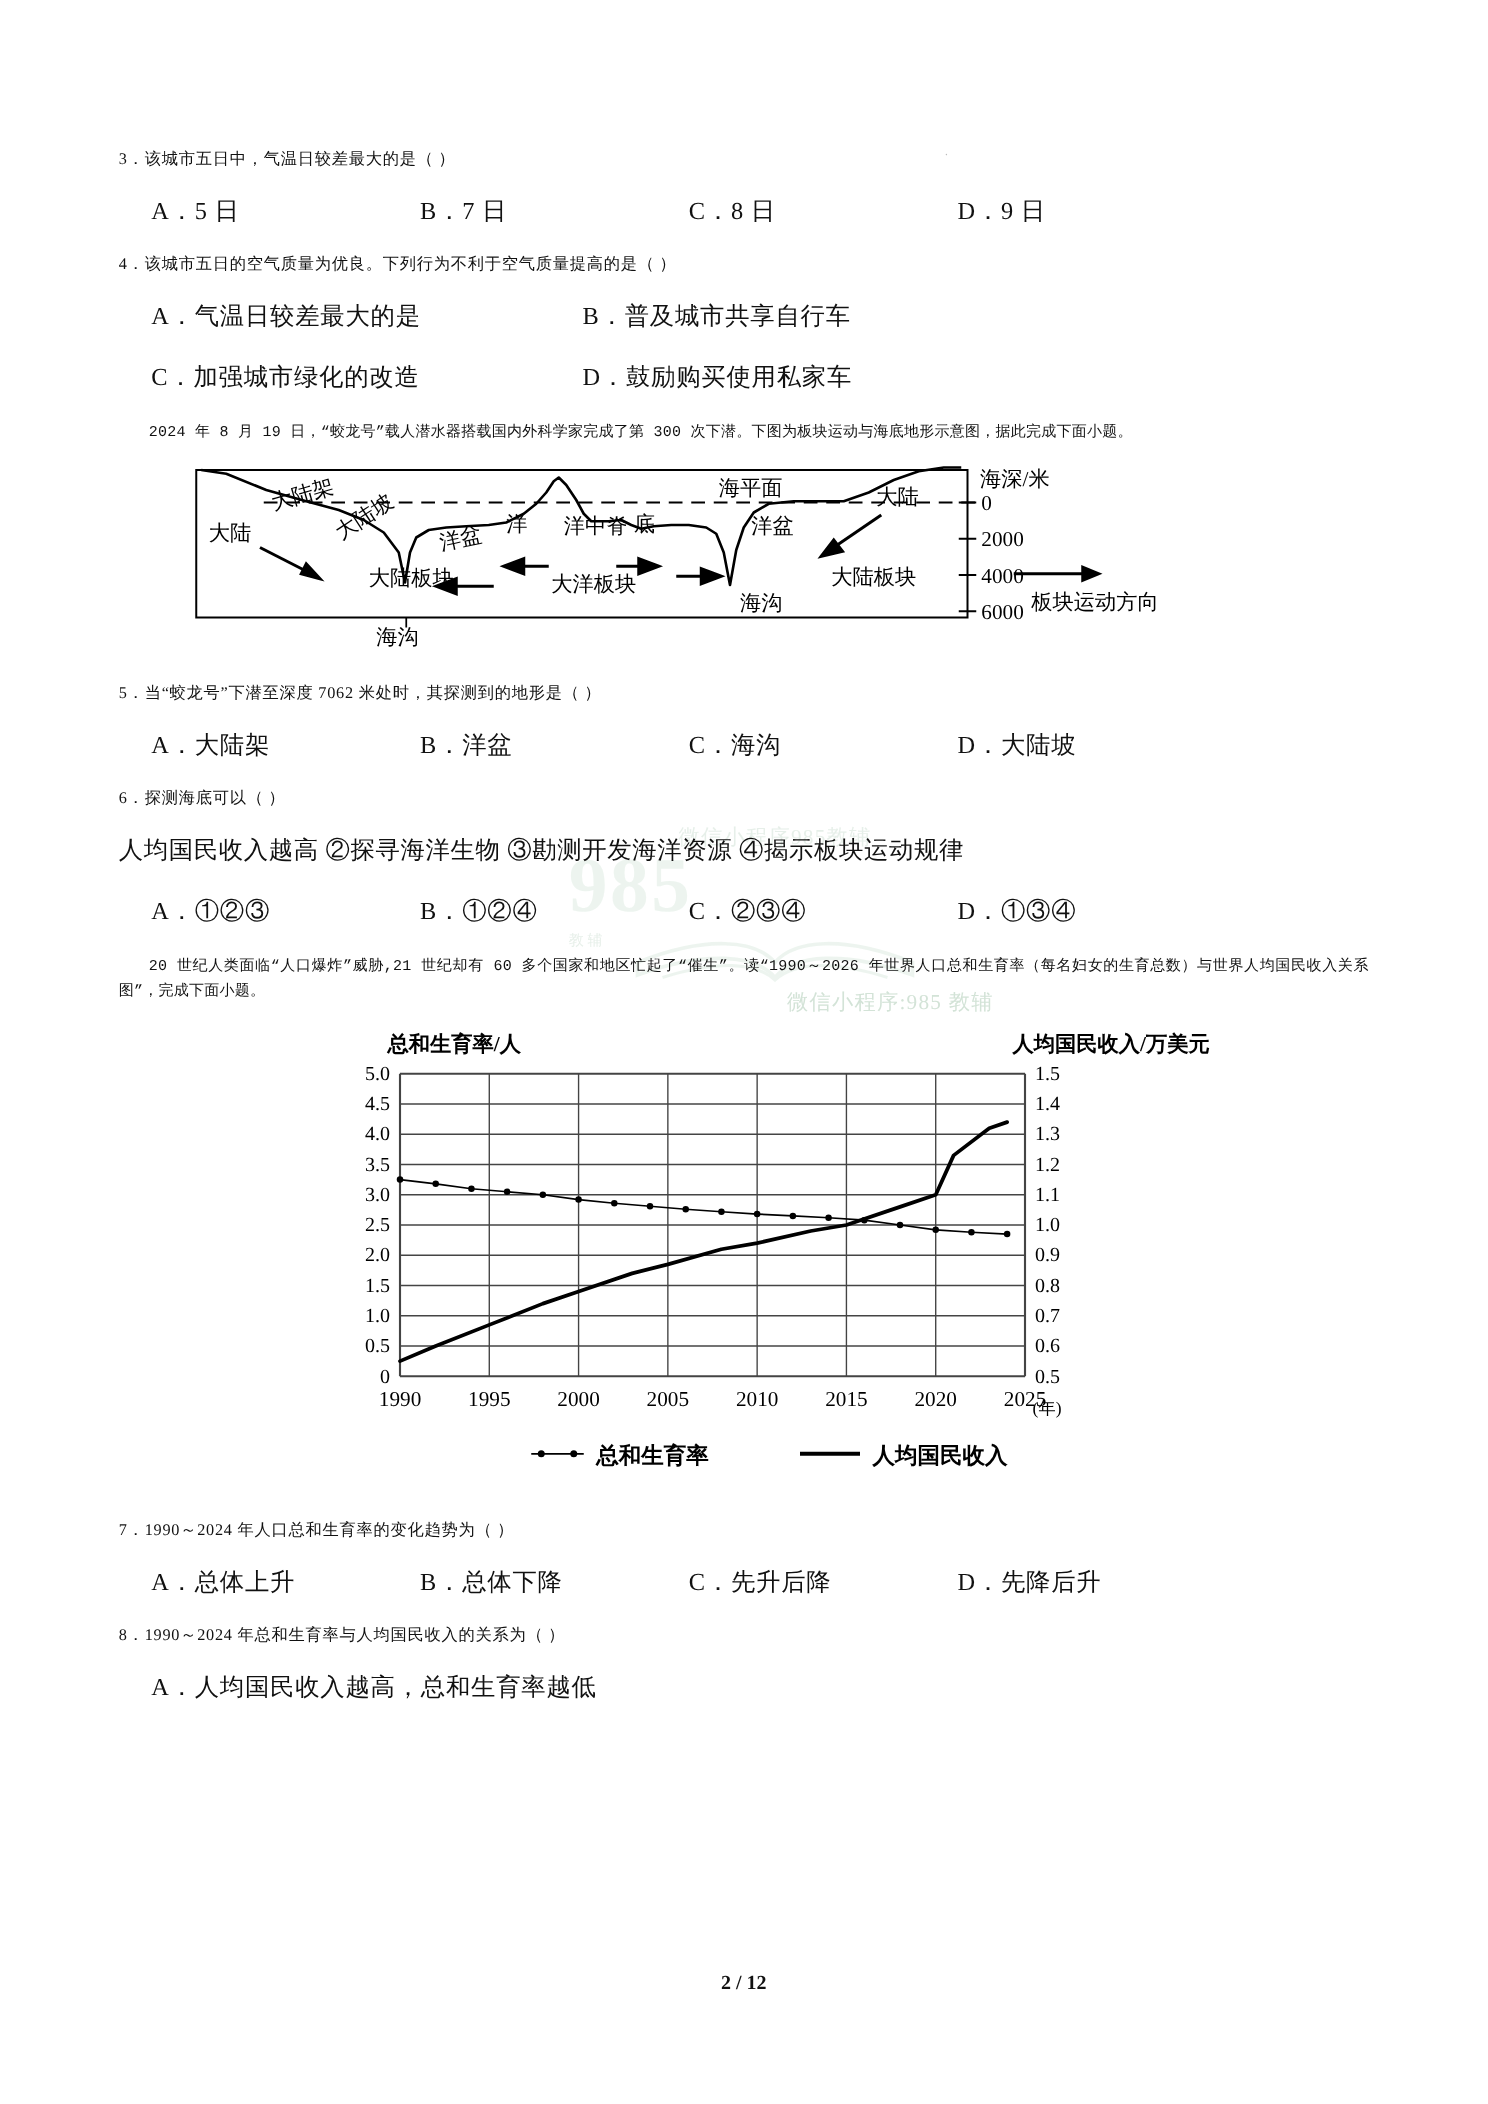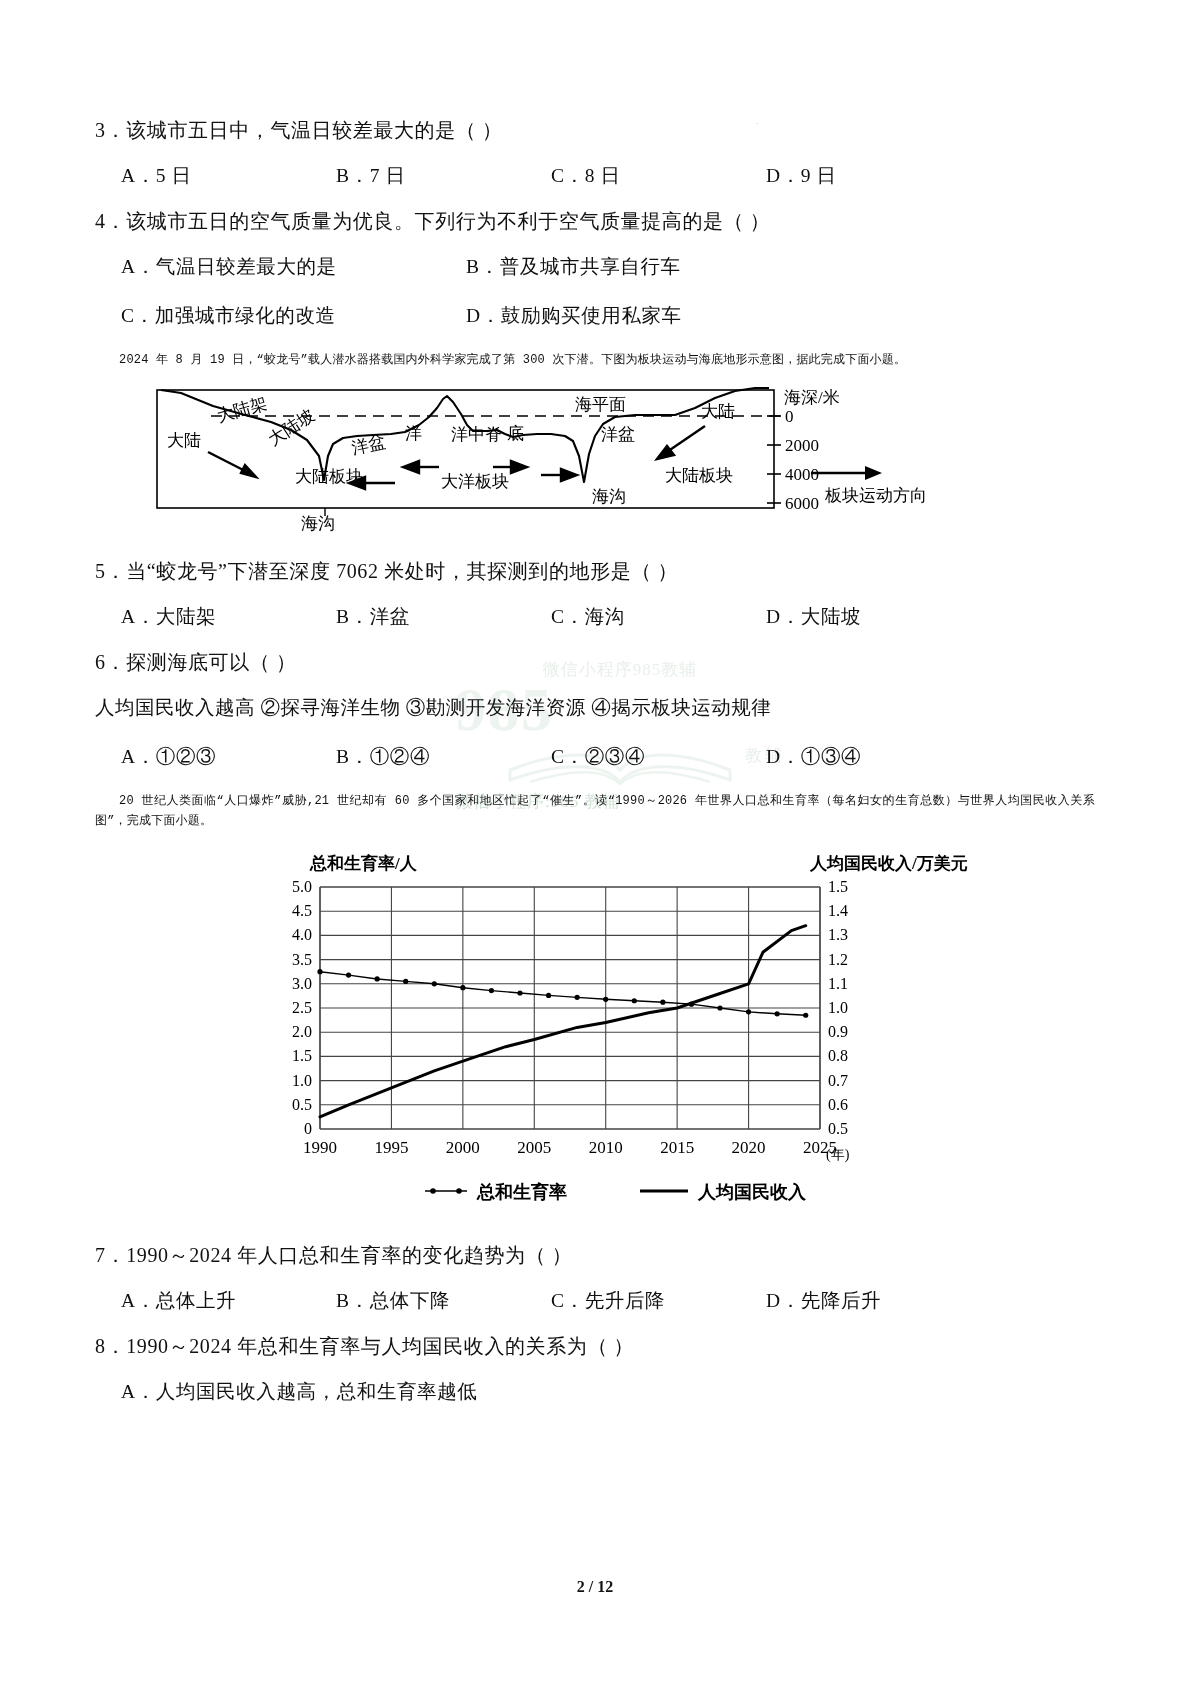--- a/index.html
+++ b/index.html
@@ -23,21 +23,21 @@
   }
   .content {
     position: absolute;
     left: 95px;
     top: 120px;
     width: 1000px;
   }
 
   
   .qline {
-    font-size: 20px;
+    font-size: 13px;
     line-height: 1.0;
     letter-spacing: 0.6px;
     margin: 0 0 0 0;
     white-space: nowrap;
   }
 
   .opts {
     display: flex;
     font-size: 19.5px;
     letter-spacing: 0.6px;
@@ -118,31 +118,31 @@
     text-align: left;
     font-size: 62px;
     font-weight: bold;
     color: #dcebe0;
     font-family: "Liberation Serif", serif;
     letter-spacing: 2px;
   }
   .wm-sub {
     position: absolute;
     top: 92px; left: 0; width: 100%;
-    text-align: right;
-    font-size: 17px;
+    text-align: left;
+    font-size: 12px;
     color: #cfe0d4;
     letter-spacing: 3px;
   }
   .watermark2 {
     position: absolute;
     left: 455px;
     top: 790px;
     width: 340px;
-    text-align: left;
+    text-align: right;
     font-size: 17px;
     color: #d3e3d7;
     letter-spacing: 1px;
     pointer-events: none;
   }
   .tiny-mark {
     position: absolute;
     left: 756px;
     top: 116px;
     font-size: 9px;

